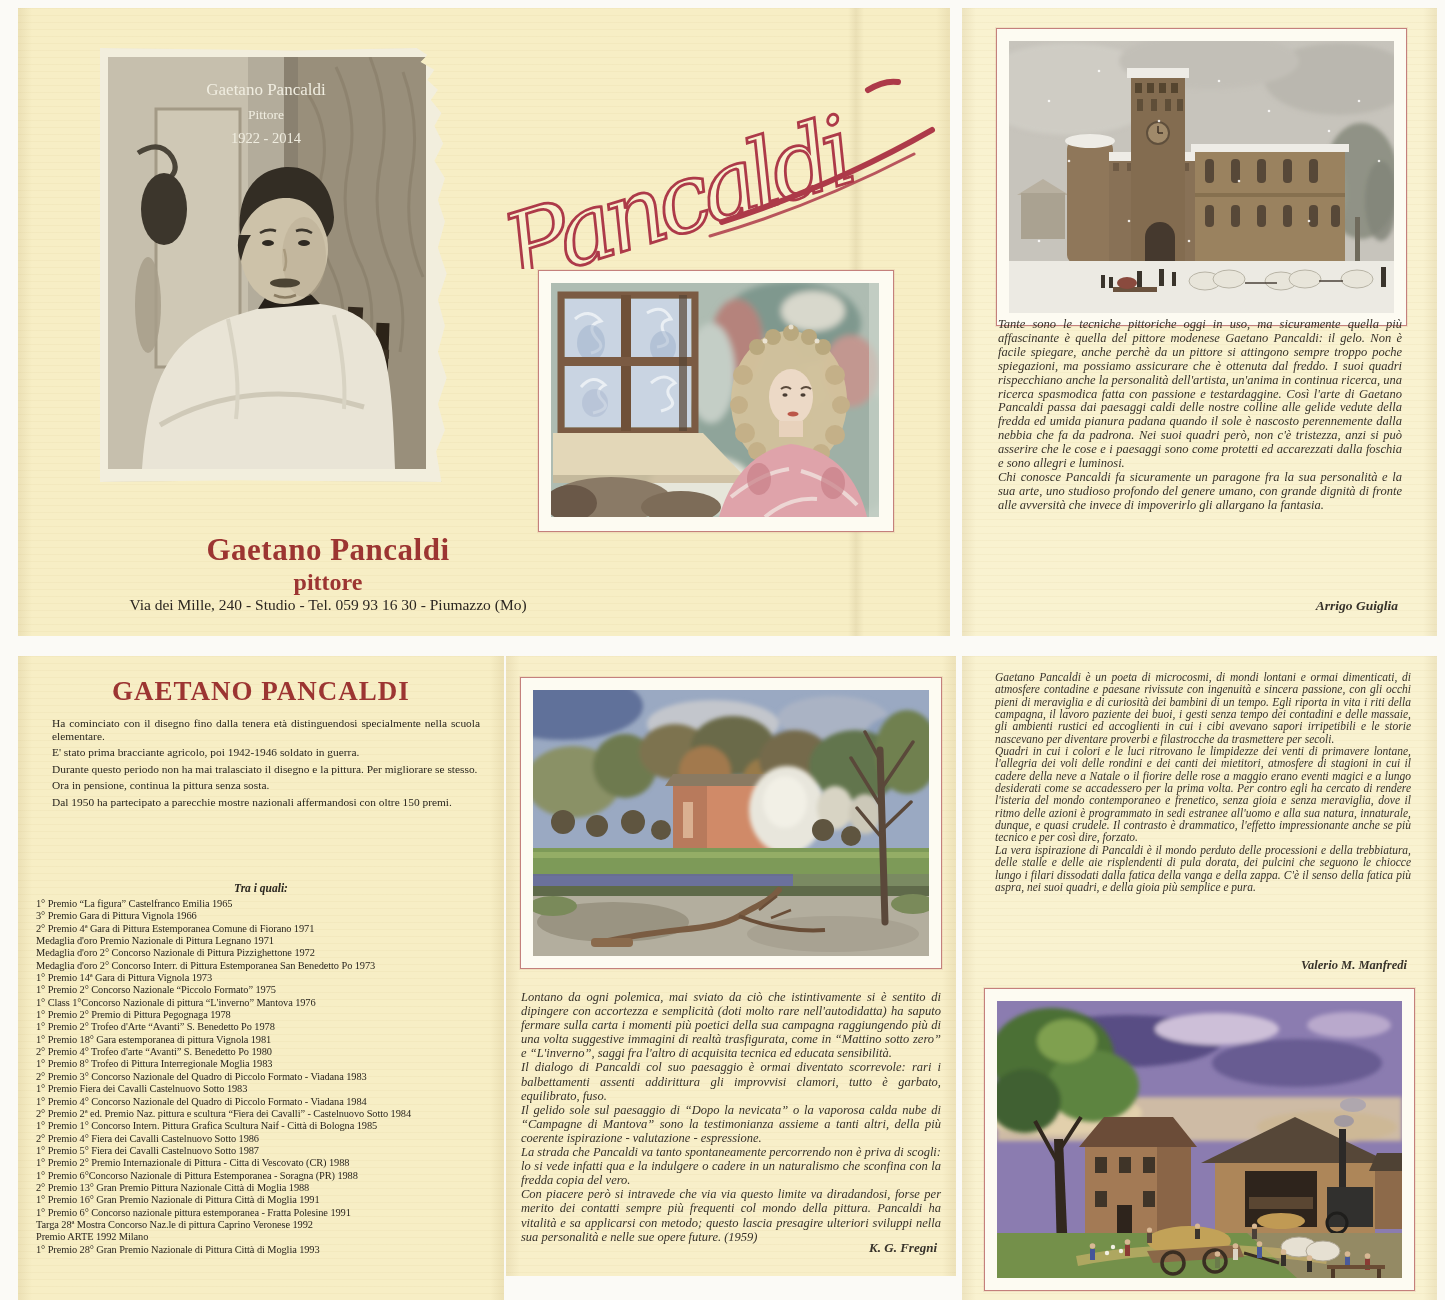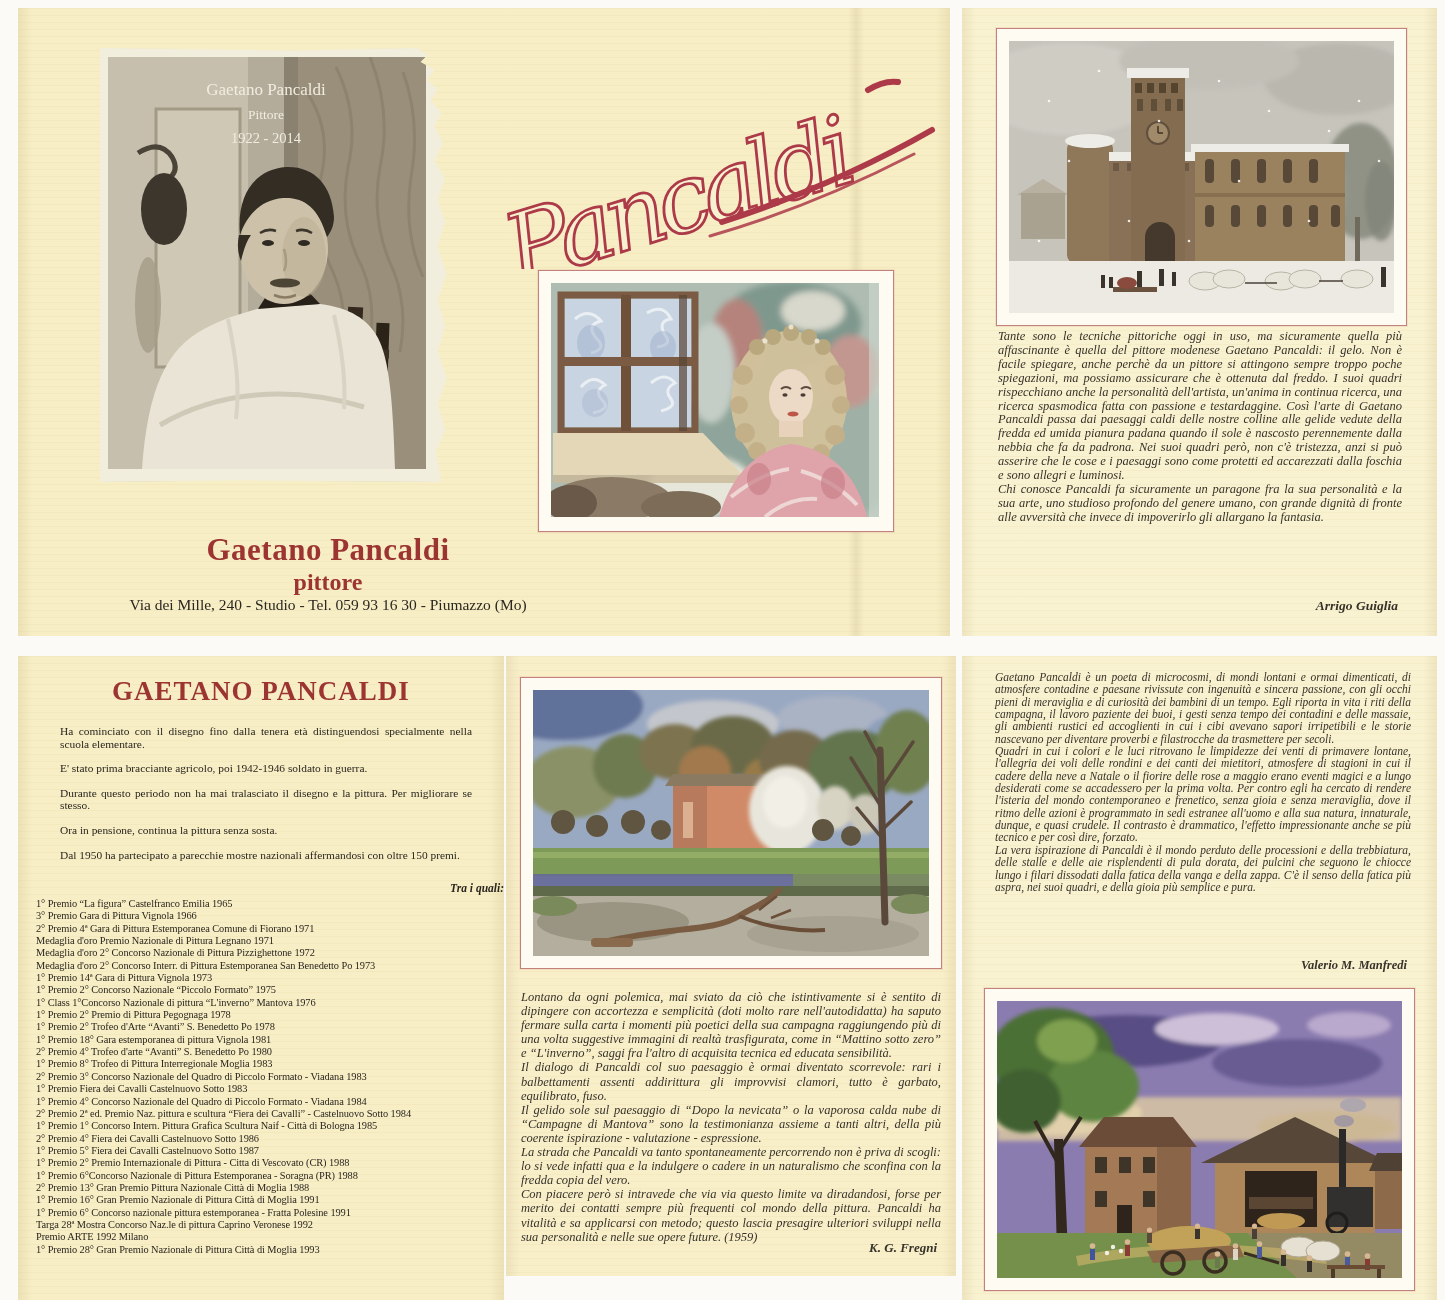--- a/index.html
+++ b/index.html
@@ -38,37 +38,37 @@
   #front-name{position:absolute;left:40px;top:524px;width:540px;text-align:center;color:#9c3532;}
   .fn-name{font-size:31px;font-weight:bold;letter-spacing:0.5px;}
   .fn-role{font-size:24px;font-weight:bold;margin-top:1px;}
   .fn-addr{font-size:15.5px;color:#2b2620;font-weight:normal;}
 
   
   .essay{font-style:italic;color:#37322a;text-align:justify;position:absolute;}
   .essay p{margin:0;}
   .sig{text-align:right;font-style:italic;font-weight:bold;color:#37322a;margin-top:8px;padding-right:4px;}
 
-  #guiglia-text{left:36px;top:322px;width:404px;font-size:12.5px;line-height:13.9px;}
+  #guiglia-text{left:36px;top:310px;width:404px;font-size:12.5px;line-height:13.9px;}
   #guiglia-sig{font-size:13.5px;}
 
   #fregni-text{left:15px;top:334px;width:420px;font-size:12.5px;line-height:14.1px;}
   #fregni-sig{font-size:13px;}
 
   #manfredi-text{left:33px;top:15px;width:416px;font-size:11.5px;line-height:12.35px;}
   #manfredi-sig{font-size:12.5px;margin-top:4px;}
 
   
   #bio-heading{
     text-align:center;color:#9c3532;font-size:27px;font-weight:bold;
     letter-spacing:1px;margin:0;position:absolute;top:20px;left:0;width:100%;
   }
   #bio-text{position:absolute;left:30px;top:57px;width:436px;font-size:11.4px;line-height:12.6px;color:#2a261f;}
-  #bio-text p{margin:12px;text-align:justify;}
-  #list-intro{position:absolute;left:0;top:226px;width:100%;text-align:right;font-style:italic;font-weight:bold;font-size:11.5px;color:#2a261f;}
+  #bio-text p{margin:4px;text-align:justify;}
+  #list-intro{position:absolute;left:0;top:226px;width:100%;text-align:center;font-style:italic;font-weight:bold;font-size:11.5px;color:#2a261f;}
   #prize-list{position:absolute;left:18px;top:242px;width:466px;font-size:10.4px;line-height:12.35px;color:#2a261f;}
   #prize-list p{margin:0;white-space:nowrap;letter-spacing:-0.1px;}
 
   
   #frame-castle{left:34px;top:20px;width:411px;height:298px;}
   #frame-landscape{left:14px;top:21px;width:422px;height:292px;}
   #frame-farm{left:22px;top:332px;width:431px;height:303px;}
 
   .fold-r{position:absolute;top:0;bottom:0;right:86px;width:16px;
     background:linear-gradient(90deg, rgba(0,0,0,0) 0%, rgba(120,95,45,0.10) 50%, rgba(0,0,0,0) 100%);}

